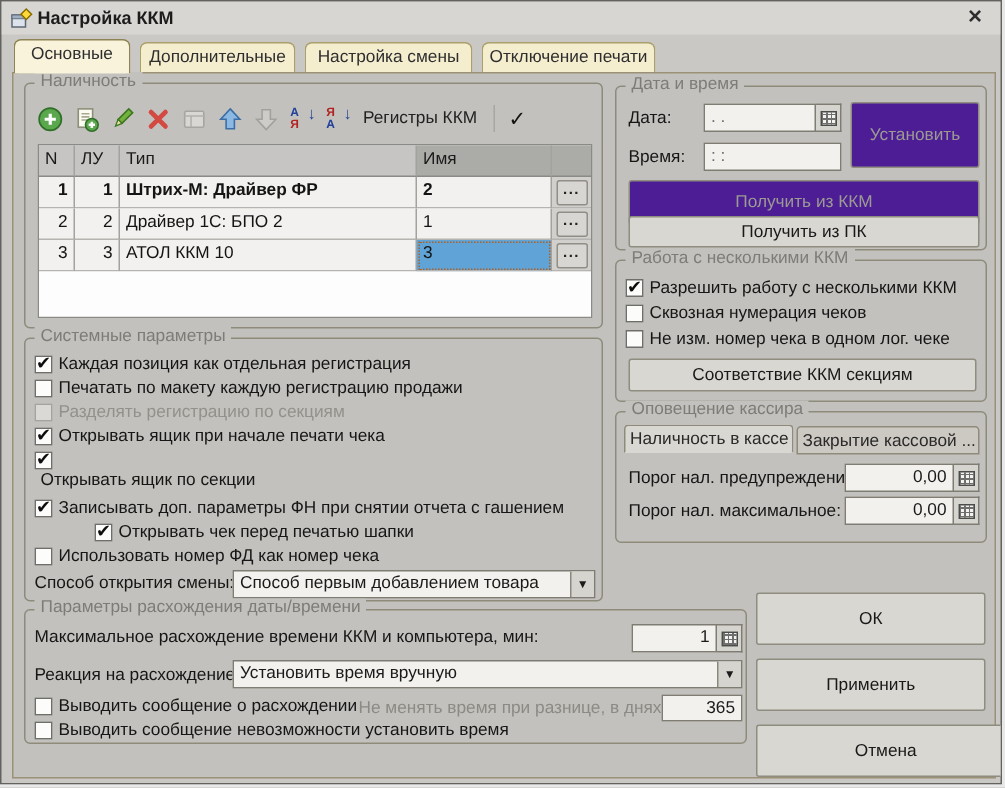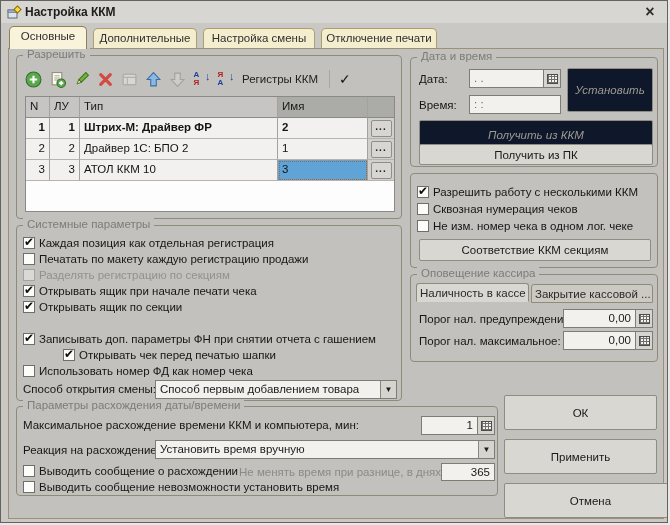--- a/index.html
+++ b/index.html
@@ -59,21 +59,21 @@
   .sqbtn{width:17px;background:#d6d4cf;border:1px solid #7f7c73;border-left:none;display:flex;align-items:center;justify-content:center;}
   .grid-ic{width:11px;height:10px;border:1px solid #4c4c4a;background:
       repeating-linear-gradient(0deg,#6f6f6d 0 1px,transparent 1px 3px),
       repeating-linear-gradient(90deg,#6f6f6d 0 1px,transparent 1px 3px),#f3f3f1;}
   .combo{position:absolute;display:flex;background:#f2f1ee;border:1px solid #7f7c73;}
   .combo .val{flex:1;font-size:11.5px;padding:2px 4px 0 4px;white-space:nowrap;overflow:hidden;color:#1a1a1a;}
   .combo .dbtn{width:16px;background:#d6d4cf;border-left:1px solid #8a877c;display:flex;align-items:center;justify-content:center;font-size:8px;color:#1c1c1c;}
   .lab{position:absolute;font-size:11.5px;color:#161616;white-space:nowrap;}
   .lab.gray{color:#8c8a84;}
   .btn{position:absolute;background:#d9d7d2;border:1px solid #8f8c80;border-radius:2px;font-size:11.5px;color:#191919;text-align:center;display:flex;align-items:center;justify-content:center;white-space:nowrap;}
-  .btn.disabled{color:#9c9a93;background:#0f172a;font-style:italic;}
+  .btn.disabled{color:#9c9a93;background:#4c1d95;}
   
   .itab{position:absolute;height:19px;font-size:11.5px;text-align:center;line-height:18px;border:1px solid #8f8b7b;border-radius:3px 3px 0 0;background:#ccc9c2;color:#2a2a2a;white-space:nowrap;overflow:hidden;padding:0 3px;}
   .itab.active{background:#d9d7d2;border-bottom-color:#d9d7d2;}
 </style>
 </head>
 <body>
 
 <div class="window">
 
   <div class="titlebar">
@@ -89,21 +89,21 @@
   </div>
 
   <div class="tab active" style="left:8px;width:78px;">Основные</div>
   <div class="tab" style="left:92px;width:104px;">Дополнительные</div>
   <div class="tab" style="left:202px;width:112px;">Настройка смены</div>
   <div class="tab" style="left:320px;width:116px;">Отключение печати</div>
 
   <div class="page">
 
     <div class="grp" style="left:7px;top:6px;width:386px;height:164px;">
-      <div class="cap">Разрешить</div>
+      <div class="cap">Наличность</div>
 
       <div class="tb" style="left:6px;top:12px;height:22px;">
         <div class="tbi">
           <svg width="17" height="17" viewBox="0 0 16 16">
               <circle cx="8" cy="8" r="7" fill="#5aa74d" stroke="#2f6f27"></circle>
               <path d="M8 4.5v7M4.5 8h7" stroke="#ffffff" stroke-width="2"></path>
             </svg>
         </div>
         <div class="tbi">
           <svg width="17" height="17" viewBox="0 0 16 16">
@@ -212,21 +212,21 @@
           <span class="lbl">Печатать по макету каждую регистрацию продажи</span>
         </div>
       <div class="cb disabled" style="left:6px;top:42px;">
         <span class="box"></span>
           <span class="lbl">Разделять регистрацию по секциям</span>
         </div>
       <div class="cb checked" style="left:6px;top:58px;">
         <span class="box"></span>
           <span class="lbl">Открывать ящик при начале печати чека</span>
         </div>
-      <div class="cb checked" style="left:6px;top:74px;">
+      <div class="cb checked" style="left:6px;top:74px;flex-direction:column;">
         <span class="box"></span>
           <span class="lbl">Открывать ящик по секции</span>
         </div>
       <div class="cb checked" style="left:6px;top:106px;">
         <span class="box"></span>
           <span class="lbl">Записывать доп. параметры ФН при снятии отчета с гашением</span>
         </div>
       <div class="cb checked" style="left:6px;top:122px;margin-left:40px;">
         <span class="box"></span>
           <span class="lbl">Открывать чек перед печатью шапки</span>
@@ -290,20 +290,21 @@
       <div class="lab" style="left:8px;top:41px;">Время:</div>
       <div class="fld" style="left:58px;top:37px;width:92px;height:19px;">
         <div class="val ghost">: :</div>
       </div>
 
       <div class="btn disabled" style="left:8px;top:62px;width:234px;height:30px;">Получить из ККМ</div>
       <div class="btn" style="left:8px;top:86px;width:234px;height:21px;">Получить из ПК</div>
     </div>
 
     <div class="grp" style="left:401px;top:124px;width:248px;height:95px;">
+      <div class="cap">Работа с несколькими ККМ</div>
 
       <div class="cb checked" style="left:6px;top:11px;">
         <span class="box"></span>
           <span class="lbl">Разрешить работу с несколькими ККМ</span>
         </div>
       <div class="cb" style="left:6px;top:28px;">
         <span class="box"></span>
           <span class="lbl">Сквозная нумерация чеков</span>
         </div>
       <div class="cb" style="left:6px;top:45px;">

